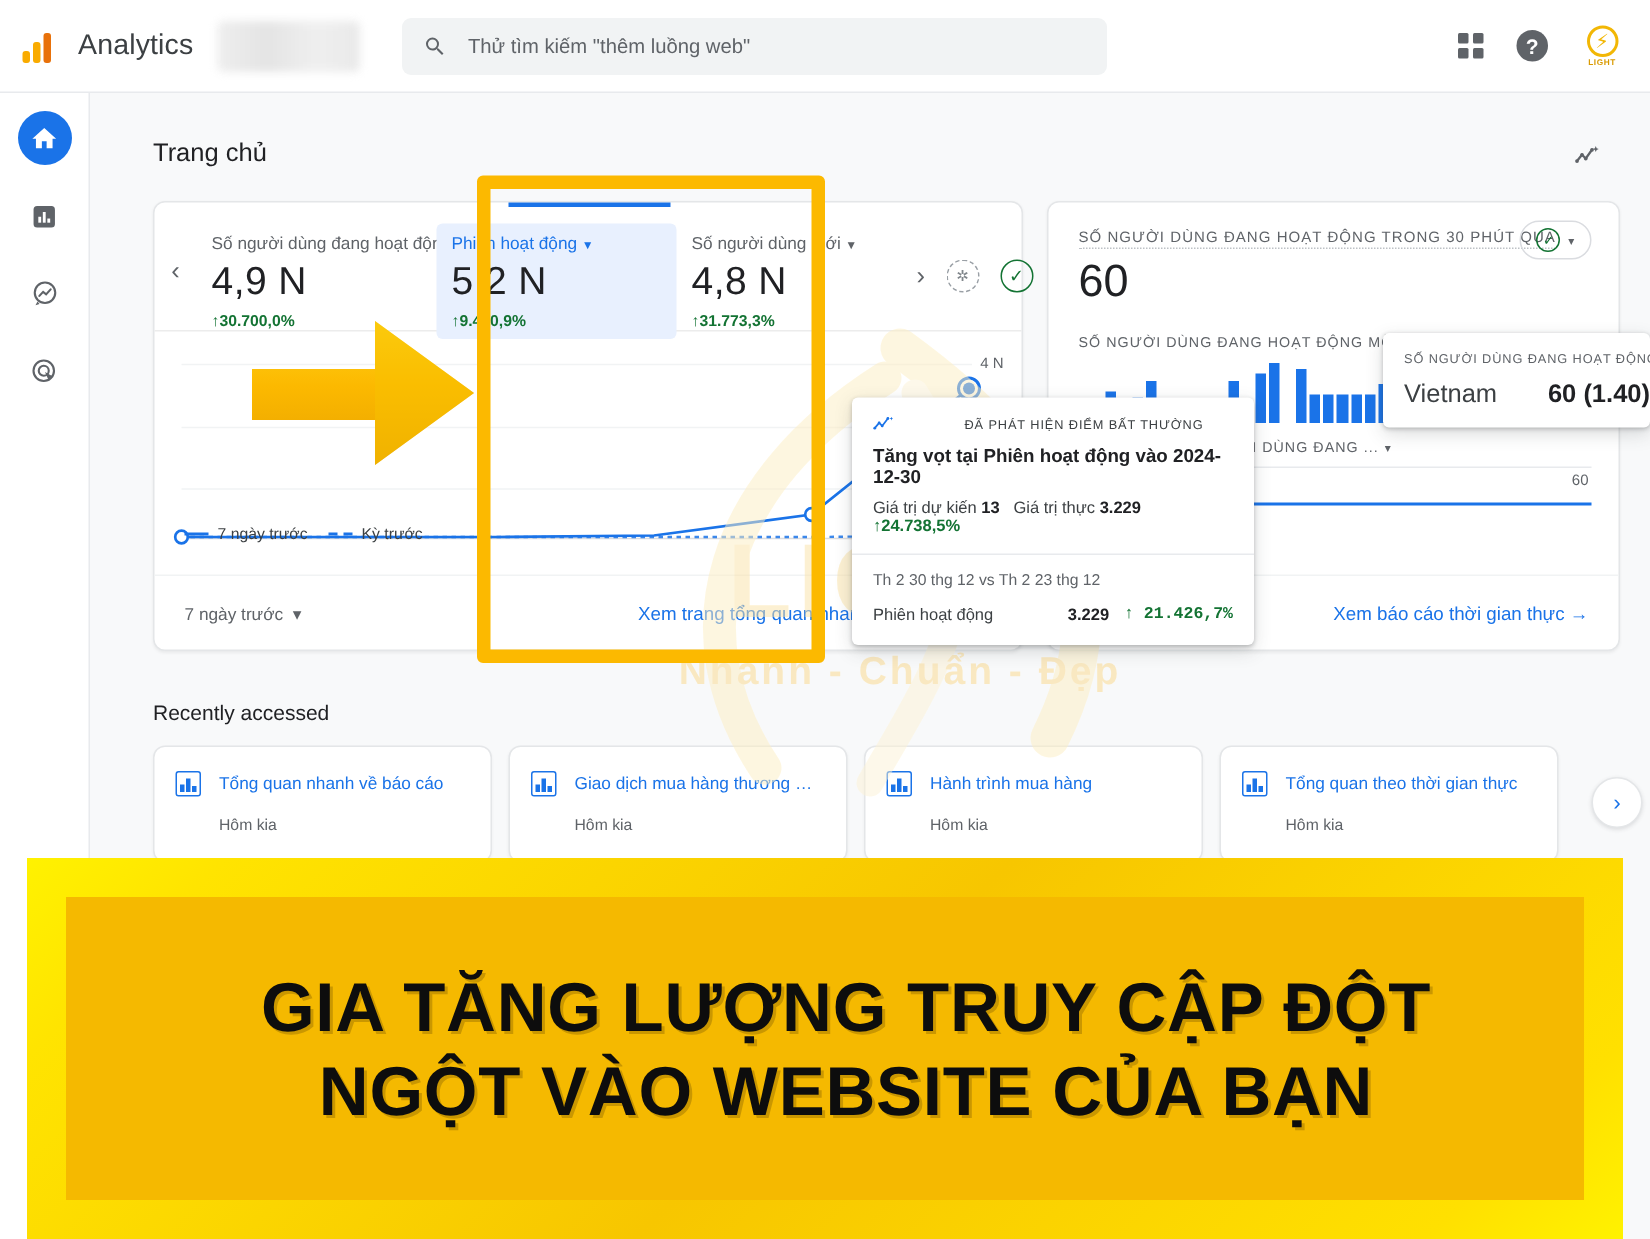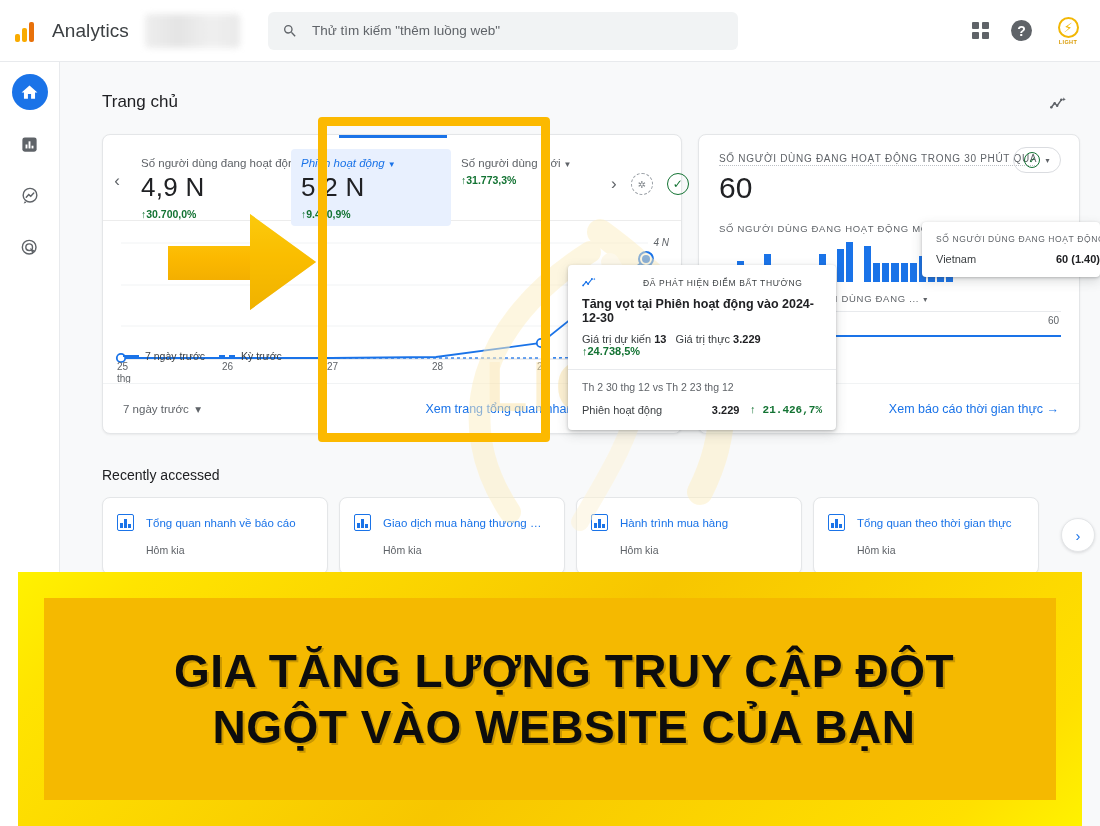--- a/index.html
+++ b/index.html
@@ -100,21 +100,21 @@
   }
   .chev {
     width: 28px; display: flex; align-items: center; justify-content: center;
     color: #5f6368; font-size: 17px; padding-top: 22px; flex: none;
   }
   .metric {
     width: 160px; padding: 8px 10px 6px 10px; border-radius: 4px; flex: none;
   }
   .metric.sel { background: #e8f0fe; }
   .metric .m-label { font-size: 11.5px; color: #5f6368; white-space: nowrap; }
-  .metric.sel .m-label { color: #1a73e8; font-style: italic; }
+  .metric.sel .m-label { color: #1a73e8; }
   .metric .m-caret { font-size: 8px; margin-left: 3px; }
   .metric .m-value { font-size: 26px; color: #202124; font-weight: 400; margin-top: 4px; letter-spacing: .3px;}
   .metric.sel .m-value { color: #202124; }
   .metric .m-delta { font-size: 10.5px; color: #137333; font-weight: bold; margin-top: 5px; }
   .metric.sel .m-value, .metric .m-value { line-height: 1.15; }
   .sel-underline {
     position: absolute; top: 0; left: 236px; width: 108px; height: 3px; background: #1a73e8;
   }
   .strip-icons {
     margin-left: auto; display: flex; align-items: center; gap: 14px;
@@ -200,21 +200,21 @@
   .ta-cmp { margin-top: 11px; font-size: 10.5px; color: #5f6368; }
   .ta-metric {
     margin-top: 11px; display: flex; align-items: center; font-size: 11px; color: #3c4043;
   }
   .ta-metric .nm { flex: 1; }
   .ta-metric .vv { font-weight: bold; color: #202124; margin-right: 10px; }
   .ta-metric .pc { color: #137333; font-weight: bold; font-family: Liberation Mono, monospace; }
 
   .tip-geo { left: 922px; top: 222px; width: 178px; padding: 12px 0 12px 14px; }
   .tg-head { font-size: 8.5px; color: #5f6368; letter-spacing: .6px; text-transform: uppercase; white-space: nowrap;}
-  .tg-row { margin-top: 9px; display: flex; font-size: 11px; color: #3c4043; white-space: nowrap;}
+  .tg-row { margin-top: 9px; display: flex; font-size: 17px; color: #3c4043; white-space: nowrap;}
   .tg-row .tg-n { flex: 1; }
   .tg-row .tg-v { font-weight: bold; color: #202124; }
 
   
   .recent-title { position: absolute; top: 405px; left: 42px; font-size: 14px; color: #202124; }
   .recent-row { position: absolute; top: 435px; left: 42px; width: 985px; height: 78px; }
   .rcard {
     position: absolute; top: 0; width: 226px; height: 78px; background: #fff;
     border: 1px solid #e4e6e8; border-radius: 8px; padding: 16px 14px;
     box-shadow: 0 1px 2px rgba(60,64,67,.06);
@@ -357,20 +357,21 @@
       </svg>
     </div>
 
     <div class="watermark">
       <svg width="640" height="420" viewBox="0 0 640 420">
         <path d="M320 40 C 430 120, 470 200, 420 300" fill="none" stroke="#fdeec2" stroke-width="26" stroke-linecap="round"></path>
         <path d="M310 60 C 200 130, 170 230, 230 320" fill="none" stroke="#fdeec2" stroke-width="22" stroke-linecap="round"></path>
         <path d="M330 70 C 400 180, 340 260, 300 330" fill="none" stroke="#fdf3d6" stroke-width="18" stroke-linecap="round"></path>
       </svg>
       <div class="wm-txt">LIGHT</div>
+      <div class="wm-sub">Nhanh - Chuẩn - Đẹp</div>
     </div>
 
     <div class="cards-row">
 
       <div class="card card-left">
         <div class="metric-strip">
           <div class="sel-underline"></div>
 
           <div class="chev">‹</div>
 
@@ -387,59 +388,51 @@
               <span>Phiên hoạt động</span><span class="m-caret">▼</span>
             </div>
             <div class="m-value">5,2 N</div>
             <div class="m-delta">↑<span>9.410,9%</span></div>
           </div>
 
           <div class="metric">
             <div class="m-label">
               <span>Số người dùng mới</span><span class="m-caret">▼</span>
             </div>
+            <div class="m-value">4,8 N</div>
             <div class="m-delta">↑<span>31.773,3%</span></div>
           </div>
 
           <div class="strip-icons">
             <div class="strip-next">›</div>
             <div class="ico-dotted">✲</div>
             <div class="ico-check">✓</div>
           </div>
         </div>
 
         <div class="lchart">
-          <div class="yl" style="top:16px;font-style:italic;">4 N</div>
+          <div class="yl" style="top:16px;">4 N</div>
           <div class="yl" style="top:58px;">3 N</div>
 
           <svg width="578" height="145" viewBox="0 0 578 145">
             <line x1="18" y1="22" x2="545" y2="22" stroke="#f1f3f4" stroke-width="1"></line>
             <line x1="18" y1="64" x2="545" y2="64" stroke="#f1f3f4" stroke-width="1"></line>
             <line x1="18" y1="105" x2="545" y2="105" stroke="#f1f3f4" stroke-width="1"></line>
             <line x1="18" y1="138" x2="545" y2="138" stroke="#dadce0" stroke-width="1"></line>
 
             <path d="M18 137 L 123 137 L 228 137 L 333 137 L 438 137 L 543 136" fill="none" stroke="#1a73e8" stroke-width="1.6" stroke-dasharray="3 3" opacity=".85"></path>
             <circle cx="543" cy="136" r="2.6" fill="#1a73e8"></circle>
 
             <path d="M18 137 L 123 137 L 228 137 L 333 136 L 438 122 L 543 38" fill="none" stroke="#1a73e8" stroke-width="1.8"></path>
             <circle cx="18" cy="137" r="4.2" fill="#fff" stroke="#1a73e8" stroke-width="1.8"></circle>
             <circle cx="438" cy="122" r="4.2" fill="#fff" stroke="#1a73e8" stroke-width="1.8"></circle>
             <circle cx="543" cy="38" r="7" fill="#fff" stroke="#1a73e8" stroke-width="2"></circle>
             <circle cx="543" cy="38" r="4" fill="#1a73e8"></circle>
           </svg>
 
-          <div class="xlabels">
-            <span style="left:14px;">25</span>
-            <span style="left:14px;top:12px;">thg</span>
-            <span style="left:119px;">26</span>
-            <span style="left:224px;">27</span>
-            <span style="left:329px;">28</span>
-            <span style="left:434px;">29</span>
-            <span style="left:539px;">30</span>
-          </div>
         </div>
 
         <div class="legend">
           <div class="lg">
             <span class="ln"></span>
             <span>7 ngày trước</span>
           </div>
           <div class="lg">
             <span class="ln dash"></span>
             <span>Kỳ trước</span>

